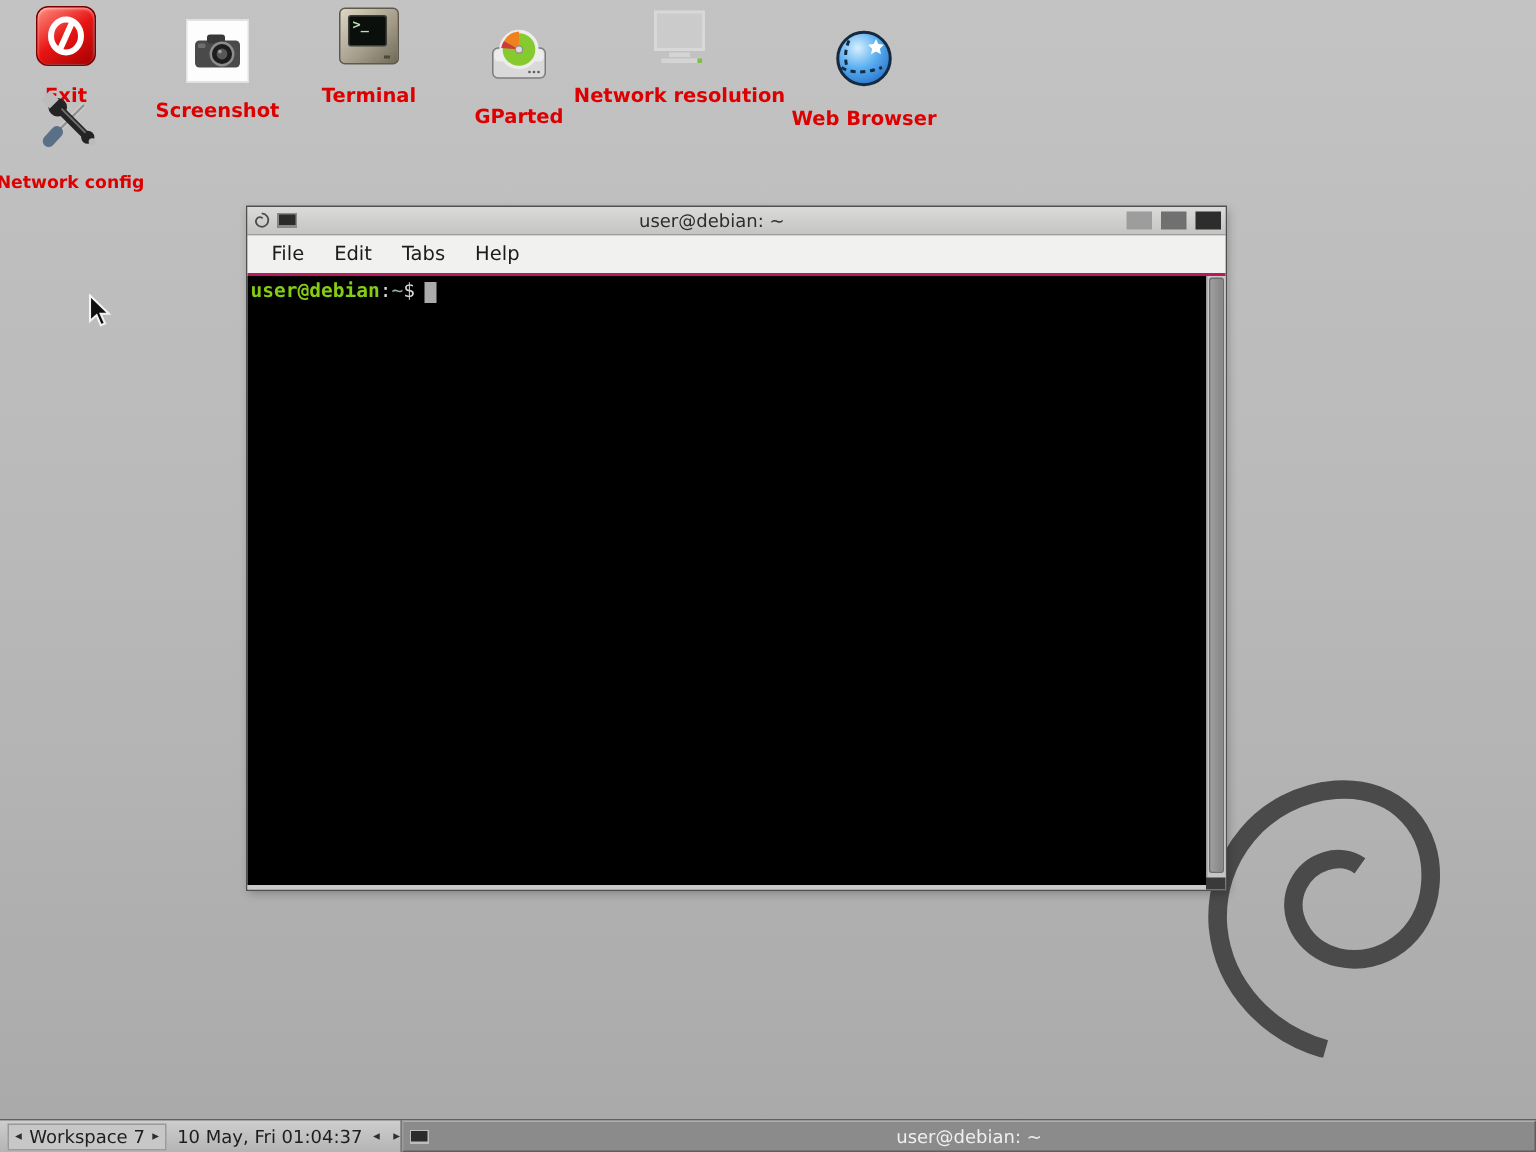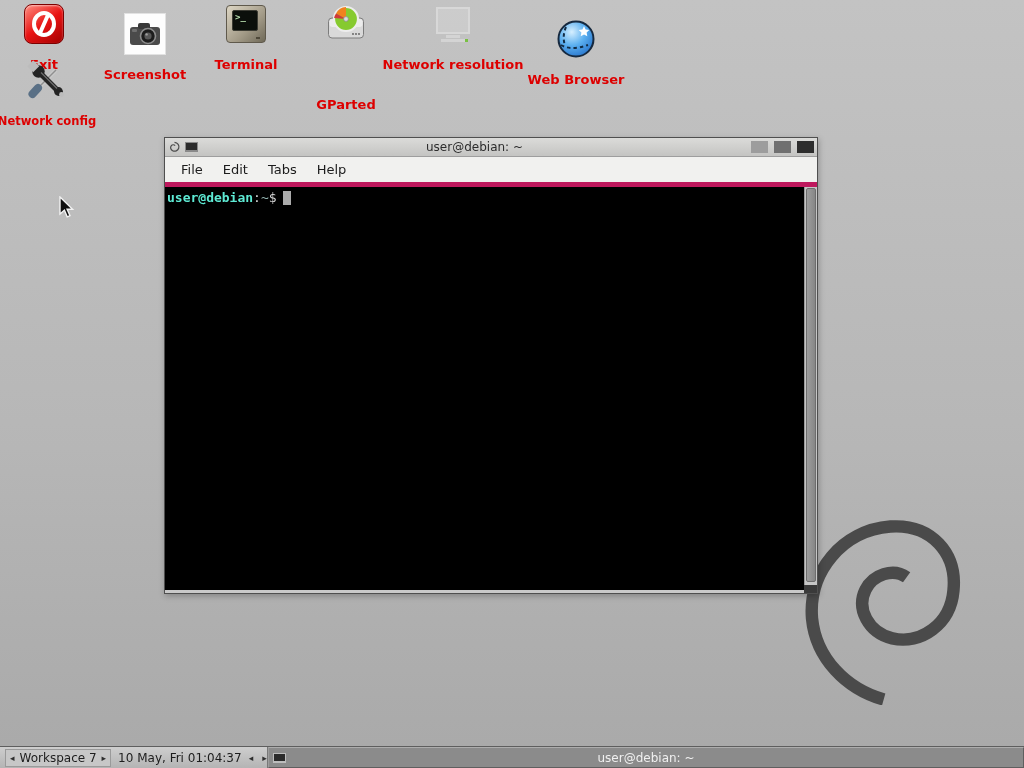--- a/index.html
+++ b/index.html
@@ -8,21 +8,21 @@
     font-family:"DejaVu Sans","Liberation Sans",sans-serif;
     background:linear-gradient(180deg,#c3c3c3 0%,#b7b7b7 55%,#a9a9a9 100%);
   }
   
   .dcell{position:absolute;display:flex;flex-direction:column;align-items:center;cursor:default;}
   .dcell .glyph{width:44px;height:44px;display:flex;align-items:center;justify-content:center;}
   .dlabel{font-size:13px;font-weight:bold;color:#dd0000;line-height:14px;margin-top:12px;white-space:nowrap;}
   .c-exit{left:12px;top:2px;width:64px;}
   .c-shot{left:100px;top:12px;width:90px;text-align:center;}
   .c-term{left:206px;top:2px;width:80px;}
-  .c-gpart{left:310px;top:2px;width:72px;gap:40px;}
+  .c-gpart{left:310px;top:16px;width:72px;}
   .c-sres{left:386px;top:2px;width:134px;}
   .c-web{left:520px;top:17px;width:112px;}
   .c-net{left:0px;top:58px;width:94px;justify-content:center;}
   .c-net .dlabel{font-size:11.5px;}
   
   .pow{width:38px;height:38px;border-radius:8px;border:1px solid #7d0000;position:relative;
        background:linear-gradient(145deg,#ff8d80 0%,#e81414 50%,#a40000 100%);
        box-shadow:inset 0 1px 2px rgba(255,255,255,.55);}
   .pow .ring{position:absolute;left:50%;top:50%;width:16px;height:18px;margin:-13px 0 0 -12px;
        border:4px solid #fff;border-radius:50%;}
@@ -48,26 +48,26 @@
   .win{position:absolute;left:164px;top:137px;width:654px;height:457px;border:1px solid #4f4f4f;
        box-sizing:border-box;display:flex;flex-direction:column;background:#c9c9c9;box-shadow:1px 2px 6px rgba(0,0,0,.25);}
   .titlebar{height:18px;flex:none;display:flex;align-items:center;padding:0 3px;gap:4px;
        background:linear-gradient(180deg,#dbdbd9 0%,#c4c4c2 100%);border-bottom:1px solid #9e9e9e;}
   .titlebar .wtitle{flex:1;text-align:center;font-size:12px;color:#2d2d2d;line-height:17px;}
   .wbtn{width:17px;height:12px;flex:none;}
   .wbtn.min{background:#9d9d9d;}
   .wbtn.max{background:#707070;margin-left:2px;}
   .wbtn.cls{background:#2d2d2d;margin-left:2px;}
   .miniterm{width:13px;height:10px;flex:none;background:#2b2b2b;border:1px solid #8a8a8a;border-bottom-width:2px;box-sizing:border-box;}
-  .menubar{height:25px;flex:none;display:flex;align-items:center;background:#f1f1ef;border-bottom:5px solid #be185d;padding-left:6px;}
+  .menubar{height:25px;flex:none;display:flex;align-items:center;background:#f1f1ef;border-bottom:2px solid #be185d;padding-left:6px;}
   .menuitem{font-size:13px;color:#1c1c1c;padding:3px 10px;}
   .termbody{flex:1;position:relative;background:#c9c9c9;}
   .screen{position:absolute;left:0;top:0;right:13px;bottom:3px;background:#000;
        font:13px "DejaVu Sans Mono","Liberation Mono",monospace;color:#d6d6d6;padding:3px 2px;box-sizing:border-box;}
-  .p-user{color:#5eead4;font-weight:bold;}
+  .p-user{color:#84cc16;font-weight:bold;}
   .p-path{color:#93b4b0;}
   .p-cursor{display:inline-block;width:8px;height:14px;background:#ababab;vertical-align:text-bottom;margin-left:6px;}
   .vscroll{position:absolute;right:0;top:0;width:13px;bottom:3px;background:#c6c6c6;border-left:1px solid #9a9a9a;box-sizing:border-box;}
   .vthumb{position:absolute;left:1px;right:1px;top:1px;bottom:8px;background:linear-gradient(90deg,#9e9e9e,#868686);
        border:1px solid #6d6d6d;border-radius:2px;}
   .scorner{position:absolute;right:0;bottom:0;width:13px;height:8px;background:#3a3a3a;}
   
   .taskbar{position:absolute;left:0;bottom:0;width:1024px;height:22px;box-sizing:border-box;
        border-top:1px solid #5e5e5e;display:flex;background:#8b8b8b;}
   .tb-left{flex:none;width:268px;box-sizing:border-box;display:flex;align-items:center;gap:7px;padding:0 5px;

